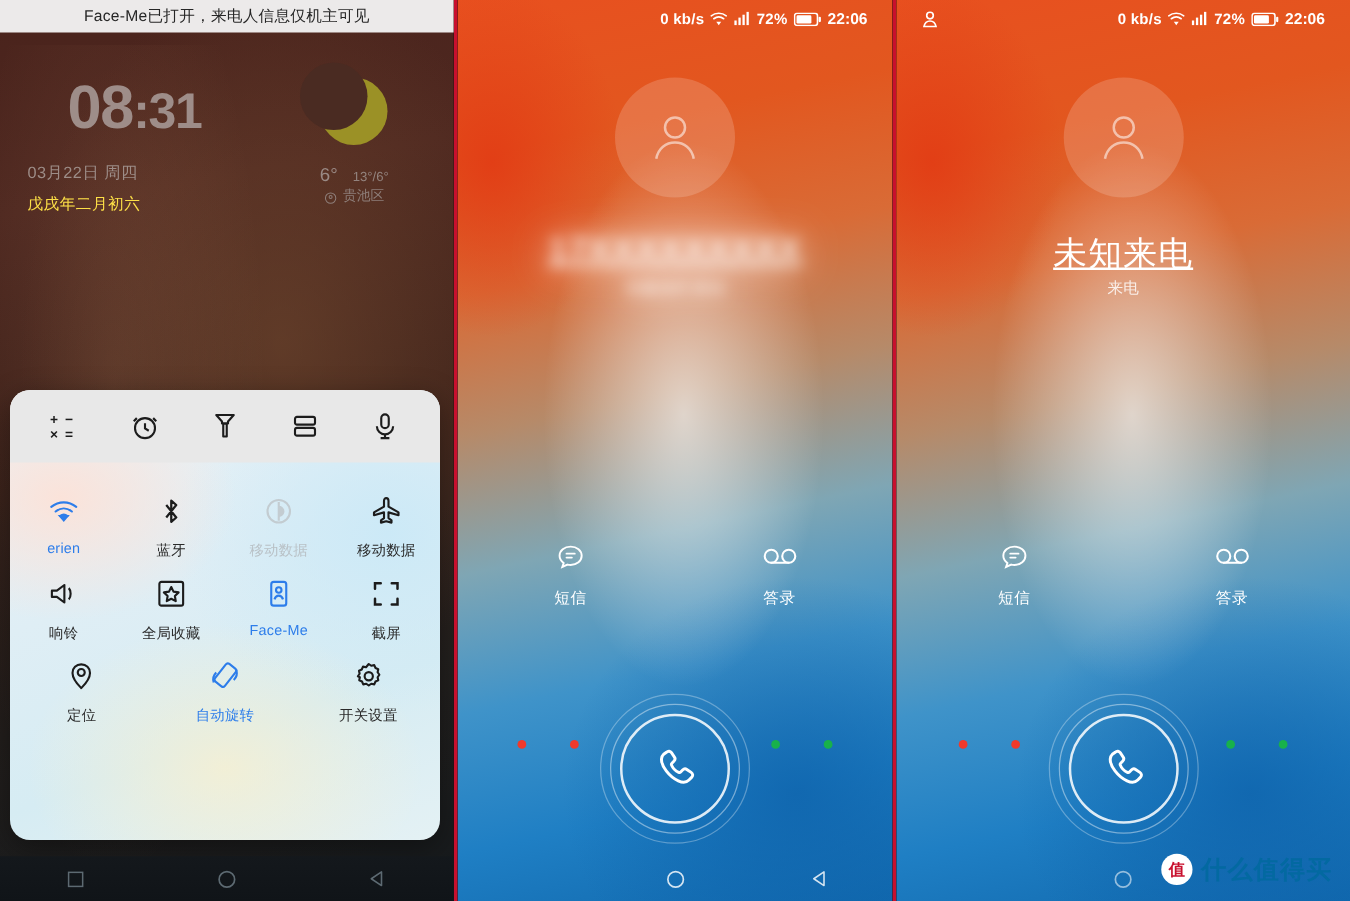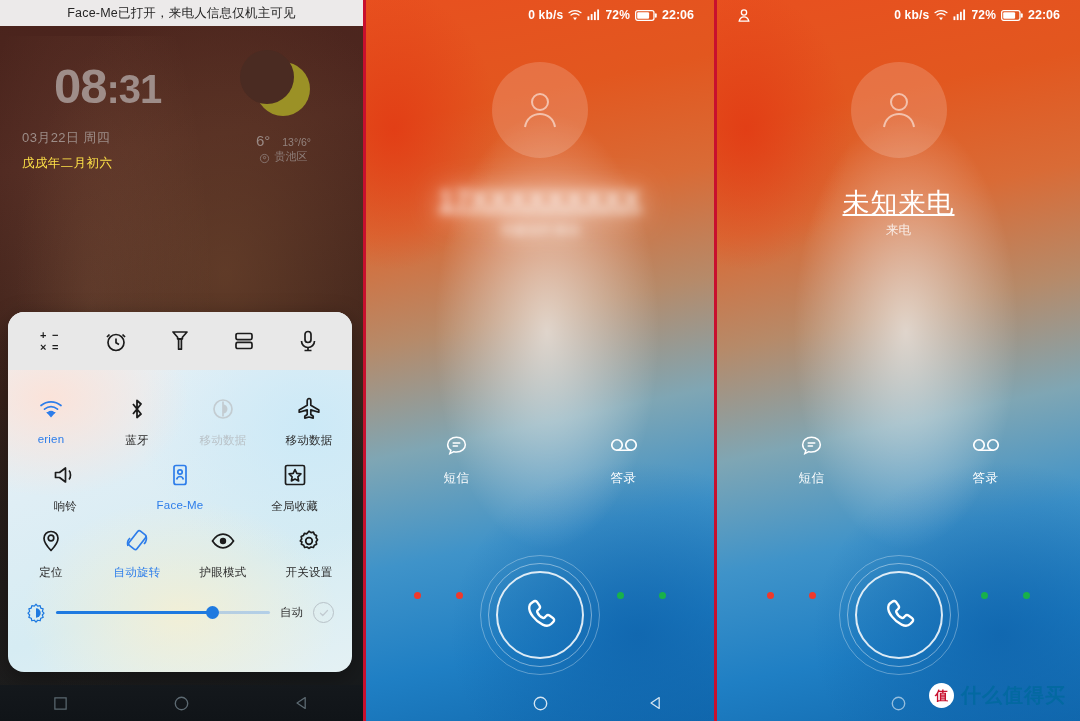--- a/index.html
+++ b/index.html
@@ -282,38 +282,49 @@
         <div class="qs-row">
           <div class="qs-tile off-normal">
             <div class="qs-ico">
               <svg width="28" height="28" viewBox="0 0 28 28" fill="none" stroke="#1c1c1c" stroke-width="1.7" stroke-linejoin="round">
                 <path d="M4.5 11.5h4l6-4.5v14l-6-4.5h-4z"></path>
                 <path d="M18 9.5c2 2 2 7 0 9"></path>
               </svg>
             </div>
             <div class="qs-lbl">响铃</div>
           </div>
+          <div class="qs-tile off-normal">
+            <div class="qs-ico">
+              <svg width="28" height="28" viewBox="0 0 28 28" fill="none" stroke="#1c1c1c" stroke-width="1.7" stroke-linejoin="round">
+                <rect x="4.5" y="4.5" width="19" height="19" rx="1.6"></rect>
+                <path d="M14 8.6l1.8 3.7 4.1.6-3 2.9.7 4.1-3.6-1.9-3.6 1.9.7-4.1-3-2.9 4.1-.6z"></path>
+              </svg>
+            </div>
+            <div class="qs-lbl">全局收藏</div>
+          </div>
           <div class="qs-tile on">
             <div class="qs-ico">
               <svg width="28" height="28" viewBox="0 0 28 28" fill="none" stroke="#2d7dea" stroke-width="1.7">
                 <rect x="8" y="4.5" width="12" height="19" rx="2"></rect>
                 <circle cx="14" cy="11" r="2.2"></circle>
                 <path d="M10.6 18.5c.6-2 1.9-3 3.4-3s2.8 1 3.4 3"></path>
               </svg>
             </div>
             <div class="qs-lbl">Face-Me</div>
           </div>
           <div class="qs-tile off-normal">
             <div class="qs-ico">
-              <svg width="28" height="28" viewBox="0 0 28 28" fill="none" stroke="#1c1c1c" stroke-width="1.7" stroke-linejoin="round">
-                <rect x="4.5" y="4.5" width="19" height="19" rx="1.6"></rect>
-                <path d="M14 8.6l1.8 3.7 4.1.6-3 2.9.7 4.1-3.6-1.9-3.6 1.9.7-4.1-3-2.9 4.1-.6z"></path>
-              </svg>
-            </div>
-            <div class="qs-lbl">全局收藏</div>
+              <svg width="28" height="28" viewBox="0 0 28 28" fill="none" stroke="#1c1c1c" stroke-width="2" stroke-linecap="round">
+                <path d="M5 10V5.5h4.6"></path>
+                  <path d="M23 10V5.5h-4.6"></path>
+                <path d="M5 18v4.5h4.6"></path>
+                  <path d="M23 18v4.5h-4.6"></path>
+              </svg>
+            </div>
+            <div class="qs-lbl">截屏</div>
           </div>
         </div>
 
         <div class="qs-row">
           <div class="qs-tile off-normal">
             <div class="qs-ico">
               <svg width="28" height="28" viewBox="0 0 28 28" fill="none" stroke="#1c1c1c" stroke-width="1.7" stroke-linejoin="round">
                 <path d="M14 4.5c4 0 7 3 7 6.8 0 5-7 12.2-7 12.2S7 16.3 7 11.3C7 7.5 10 4.5 14 4.5z"></path>
                 <circle cx="14" cy="11" r="2.8"></circle>
               </svg>
@@ -325,54 +336,29 @@
               <svg width="28" height="28" viewBox="0 0 28 28" fill="none" stroke="#2d7dea" stroke-width="1.7" stroke-linejoin="round">
                 <rect x="9" y="4" width="10" height="18" rx="2" transform="rotate(38 14 13.5)"></rect>
                 <path d="M5 19c-1-3 0-6 2-8"></path>
                 <path d="M23 9c1 3 0 6-2 8"></path>
               </svg>
             </div>
             <div class="qs-lbl">自动旋转</div>
           </div>
           <div class="qs-tile off-normal">
             <div class="qs-ico">
-              <svg width="28" height="28" viewBox="0 0 28 28" fill="none" stroke="#1c1c1c" stroke-width="1.7">
-                <path d="M3.5 14c3-4.5 6.8-6.8 10.5-6.8S21.5 9.5 24.5 14c-3 4.5-6.8 6.8-10.5 6.8S6.5 18.5 3.5 14z"></path>
-                <circle cx="14" cy="14" r="3.2" fill="#1c1c1c" stroke="none"></circle>
-              </svg>
-            </div>
-            <div class="qs-lbl">护眼模式</div>
-          </div>
-          <div class="qs-tile off-normal">
-            <div class="qs-ico">
               <svg width="28" height="28" viewBox="0 0 28 28" fill="none" stroke="#1c1c1c" stroke-width="1.7" stroke-linejoin="round">
                 <path d="M14 4.2l2 1.4 2.4-.5 1 2.3 2.2 1-.5 2.4 1.4 2-1.4 2 .5 2.4-2.2 1-1 2.3-2.4-.5-2 1.4-2-1.4-2.4.5-1-2.3-2.2-1 .5-2.4L5.3 14l1.4-2-.5-2.4 2.2-1 1-2.3 2.4.5z"></path>
                 <circle cx="14" cy="14" r="3.3"></circle>
               </svg>
             </div>
             <div class="qs-lbl">开关设置</div>
           </div>
         </div>
 
-        <div class="qs-bright">
-          <svg width="20" height="20" viewBox="0 0 24 24">
-            <path d="M12 1.5l2 2.2 3-.6.7 3 2.9 1-1 2.9 2 2.2-2 2.2 1 2.9-2.9 1-.7 3-3-.6-2 2.2-2-2.2-3 .6-.7-3-2.9-1 1-2.9-2-2.2 2-2.2-1-2.9 2.9-1 .7-3 3 .6z" fill="none" stroke="#1f7ae0" stroke-width="1.5" stroke-linejoin="round"></path>
-            <path d="M12 6.3A5.7 5.7 0 0 1 12 17.7z" fill="#1f7ae0"></path>
-          </svg>
-          <div class="track">
-            <div class="fill"></div>
-            <div class="knob"></div>
-          </div>
-          <span class="auto-lbl">自动</span>
-          <div class="auto-chk">
-            <svg width="12" height="12" viewBox="0 0 24 24">
-              <path d="M5 12.5l4.5 4.5L19 7" fill="none" stroke="#c2cbd1" stroke-width="2.4" stroke-linecap="round" stroke-linejoin="round"></path>
-            </svg>
-          </div>
-        </div>
       </div>
     </div>
 
     <div class="navbar left-nav">
       <div class="nb">
         <svg width="15" height="15" viewBox="0 0 20 20">
           <rect x="2.5" y="2.5" width="15" height="15" fill="none" stroke="#5d6a72" stroke-width="1.6"></rect>
         </svg>
       </div>
       <div class="nb">

